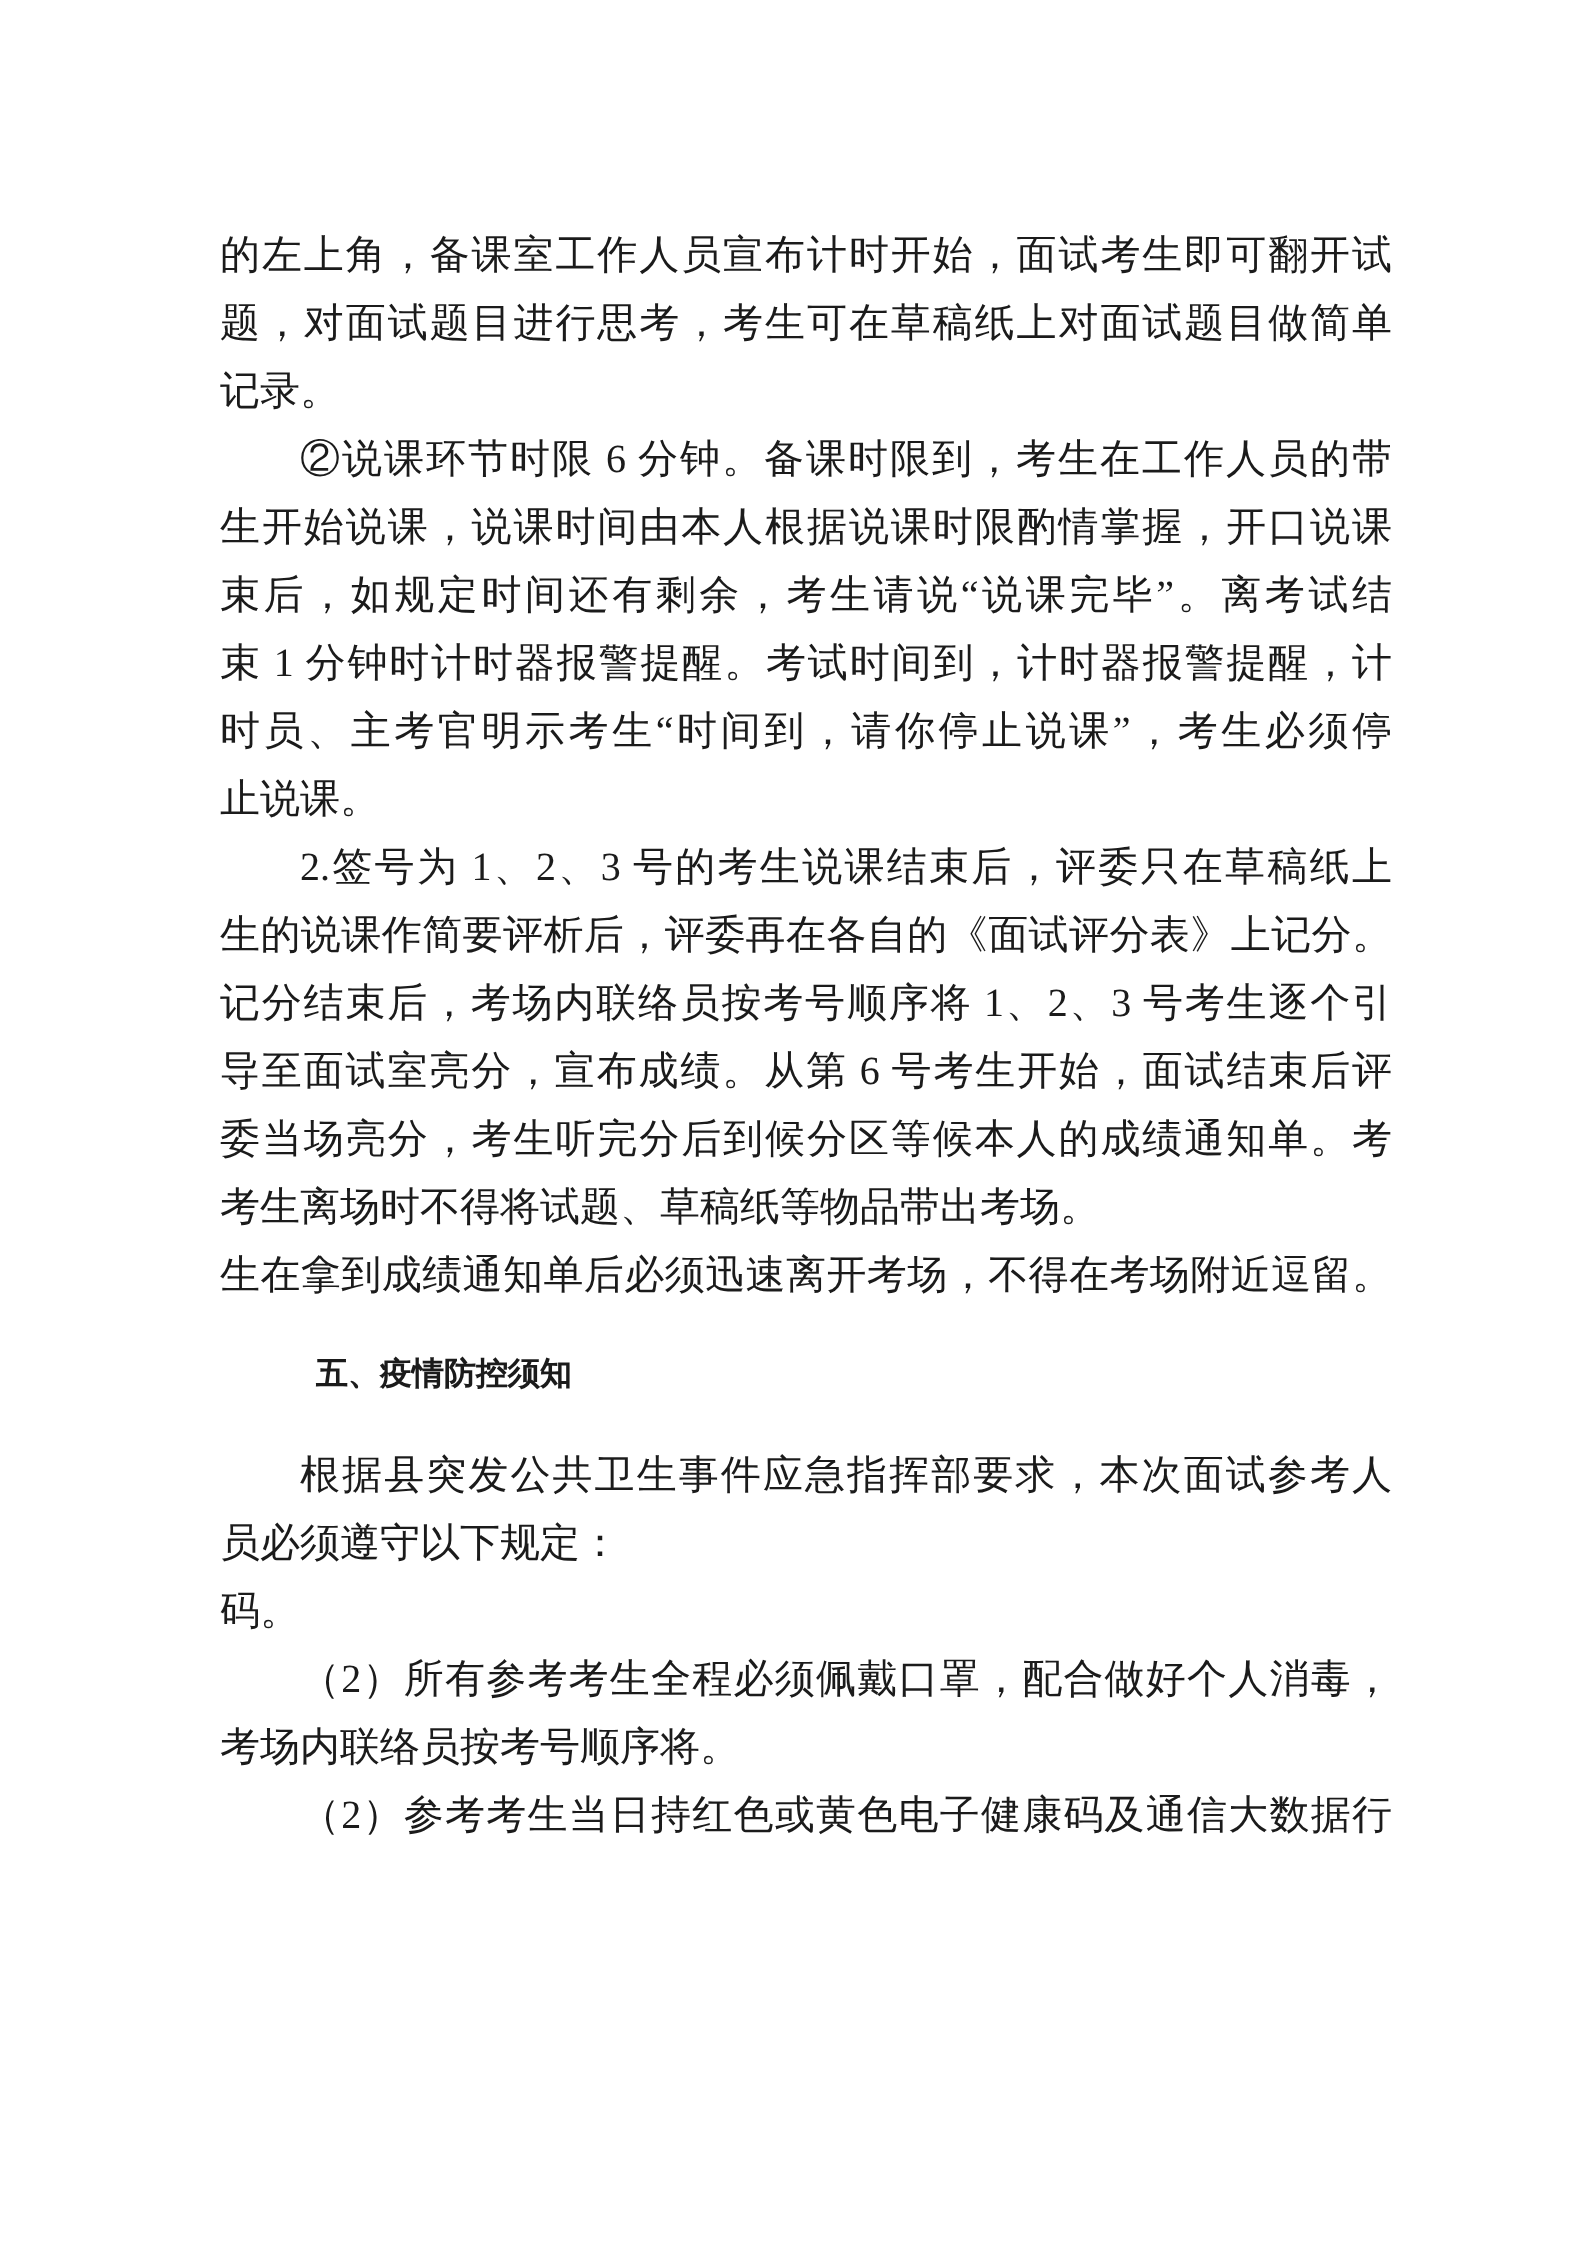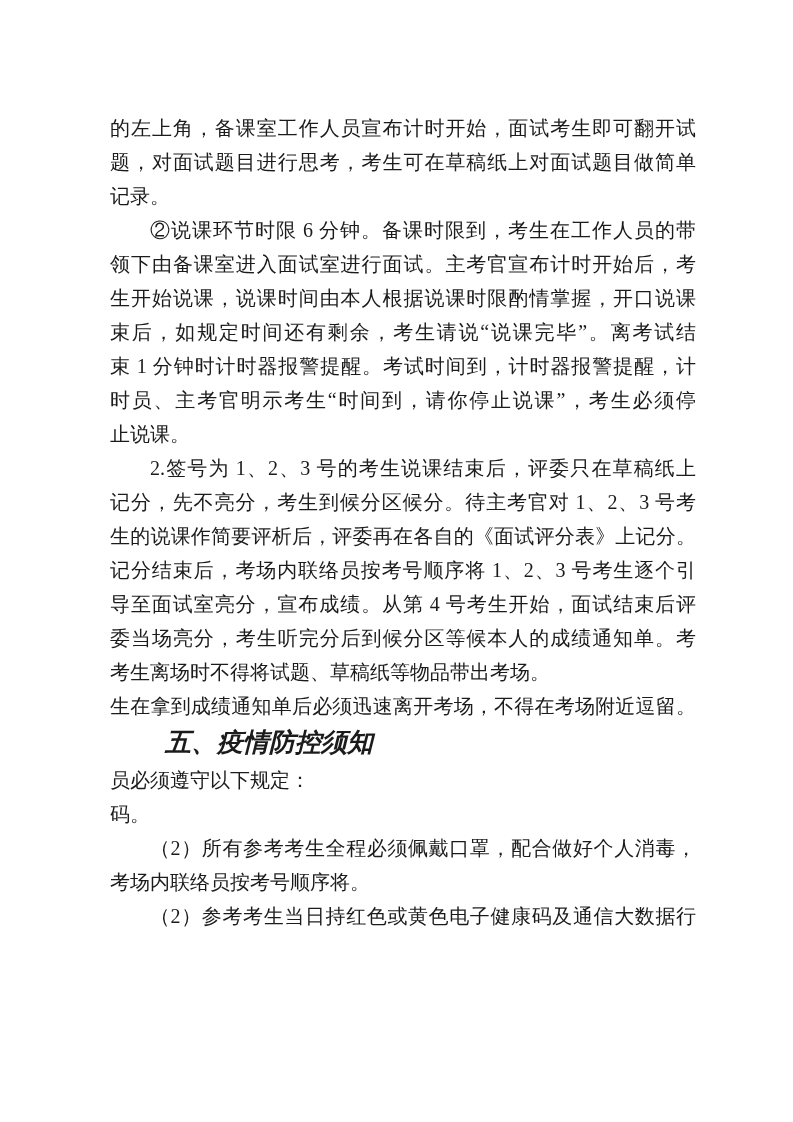--- a/index.html
+++ b/index.html
@@ -34,64 +34,62 @@
     text-align-last: justify;
     white-space: normal;
   }
   .line.indent {
     text-indent: 2em;
   }
   .line.end {
     text-align-last: left;
   }
   .heading {
-    font-size: 26px;
+    font-size: 16px;
     line-height: 34px;
     font-weight: bold;
     text-indent: 2em;
-    margin: 3px;
-    font-style: italic;
+    margin: 16px;
   }
 </style>
 </head>
 <body>
 
 <div class="page">
   <div class="doc">
 
     <div class="para">
       <div class="line">的左上角，备课室工作人员宣布计时开始，面试考生即可翻开试</div>
       <div class="line">题，对面试题目进行思考，考生可在草稿纸上对面试题目做简单</div>
       <div class="line end">记录。</div>
     </div>
 
     <div class="para">
       <div class="line indent">②说课环节时限 6 分钟。备课时限到，考生在工作人员的带</div>
-      <div class="line">领下由备课室进入面试室进行面试。主考官宣布计时开始后，考</div>
       <div class="line">生开始说课，说课时间由本人根据说课时限酌情掌握，开口说课</div>
       <div class="line">束后，如规定时间还有剩余，考生请说“说课完毕”。离考试结</div>
       <div class="line">束 1 分钟时计时器报警提醒。考试时间到，计时器报警提醒，计</div>
       <div class="line">时员、主考官明示考生“时间到，请你停止说课”，考生必须停</div>
       <div class="line end">止说课。</div>
     </div>
 
     <div class="para">
       <div class="line indent">2.签号为 1、2、3 号的考生说课结束后，评委只在草稿纸上</div>
-      <div class="line">记分，先不亮分，考生到候分区候分。待主考官对 1、2、3 号考</div>
       <div class="line">生的说课作简要评析后，评委再在各自的《面试评分表》上记分。</div>
       <div class="line">记分结束后，考场内联络员按考号顺序将 1、2、3 号考生逐个引</div>
-      <div class="line">导至面试室亮分，宣布成绩。从第 4 号考生开始，面试结束后评</div>
+      <div class="line">导至面试室亮分，宣布成绩。从第 6 号考生开始，面试结束后评</div>
       <div class="line">委当场亮分，考生听完分后到候分区等候本人的成绩通知单。考</div>
       <div class="line end">考生离场时不得将试题、草稿纸等物品带出考场。</div>
       <div class="line">生在拿到成绩通知单后必须迅速离开考场，不得在考场附近逗留。</div>
     </div>
 
     <h2 class="heading">五、疫情防控须知</h2>
 
     <div class="para">
+      <div class="line indent">根据县突发公共卫生事件应急指挥部要求，本次面试参考人</div>
       <div class="line end">员必须遵守以下规定：</div>
     </div>
 
     <div class="para">
       <div class="line end">码。</div>
     </div>
 
     <div class="para">
       <div class="line indent">（2）所有参考考生全程必须佩戴口罩，配合做好个人消毒，</div>
       <div class="line end">考场内联络员按考号顺序将。</div>

